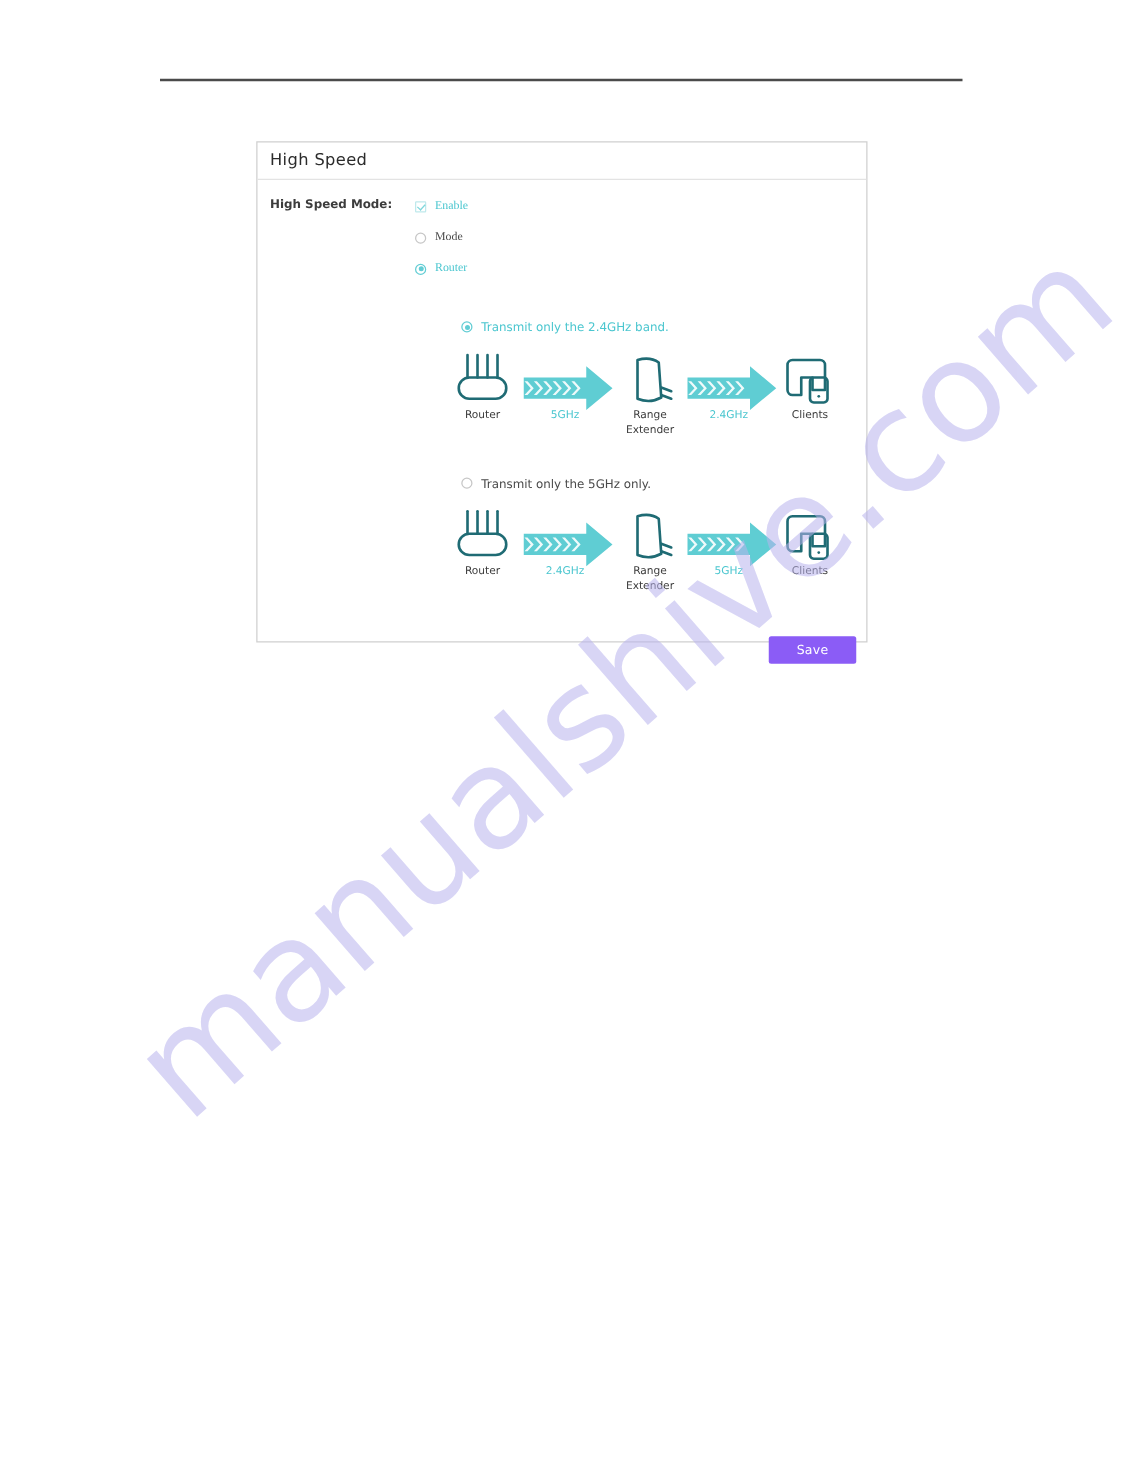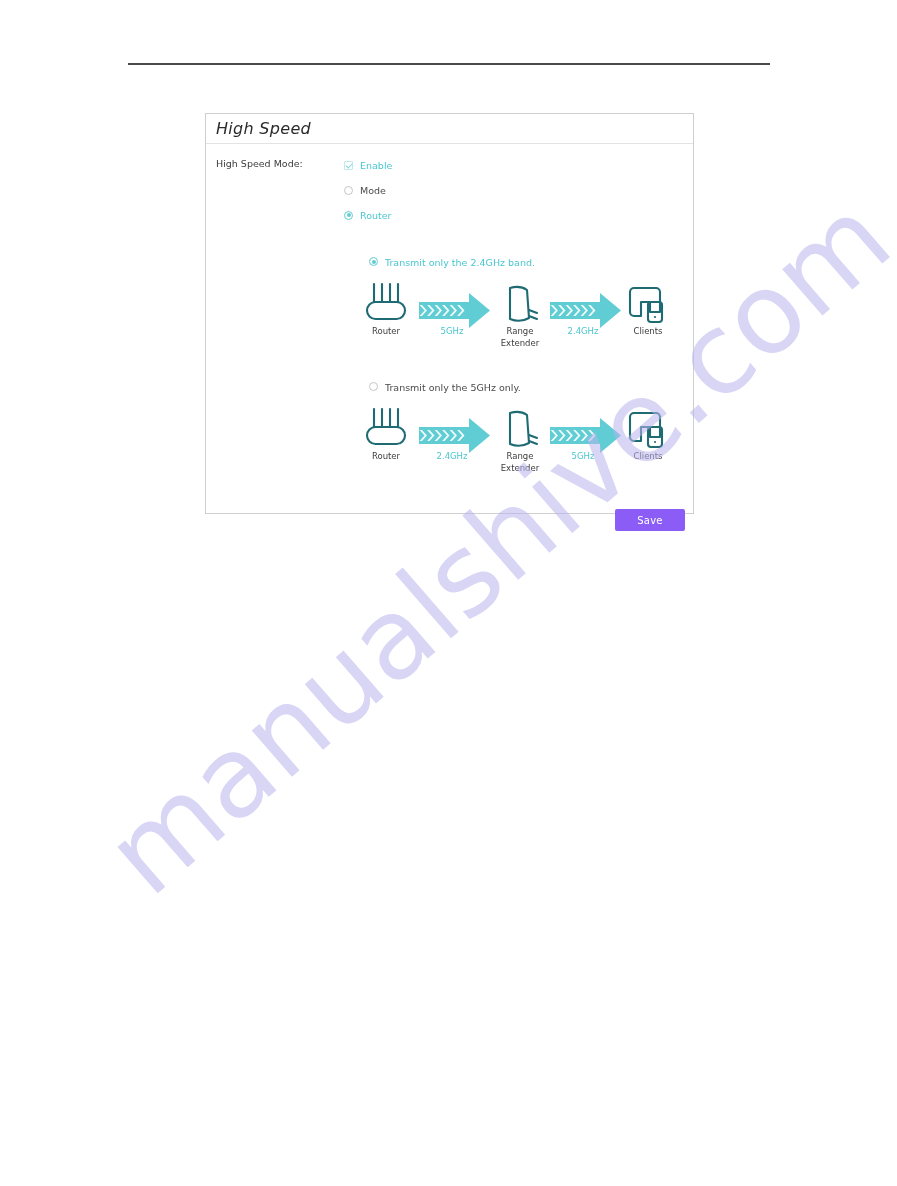--- a/index.html
+++ b/index.html
@@ -59,50 +59,51 @@
   }
   .panel-header {
     height: 30px;
     border-bottom: 1px solid #e3e3e3;
     display: flex;
     align-items: center;
     padding-left: 10px;
     box-sizing: border-box;
   }
   .panel-title {
-    font-size: 16px;
+    font-size: 13px;
     color: #2b2b2b;
     letter-spacing: 0.3px;
-    font-style: italic;
   }
   .panel-body {
     position: relative;
     padding: 0;
   }
 
   
   .form-row {
     position: absolute;
     left: 10px;
     top: 14px;
     width: 470px;
   }
   .field-label {
     position: absolute;
     left: 0;
     top: 0;
     font-size: 9.5px;
     color: #3c3c3c;
     white-space: nowrap;
+    font-weight: bold;
   }
 
   .options {
     position: absolute;
-    left: 128px;
+    left: 116px;
     top: 0;
+    font-family: Liberation Serif, serif;
   }
 
   .opt {
     display: flex;
     align-items: center;
     height: 14px;
     margin-bottom: 11px;
   }
   .opt-label {
     font-size: 9.5px;

